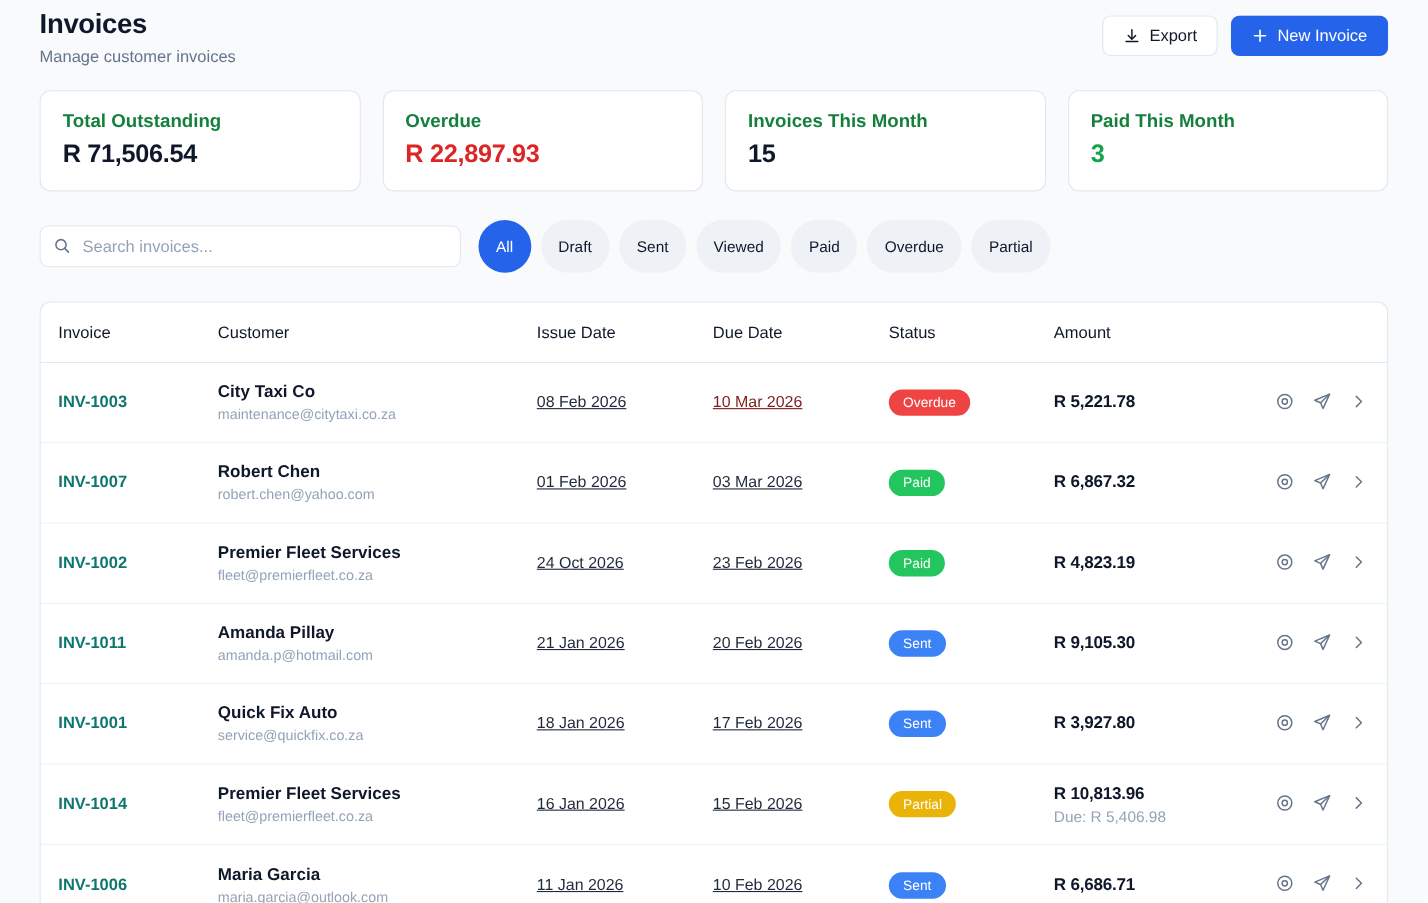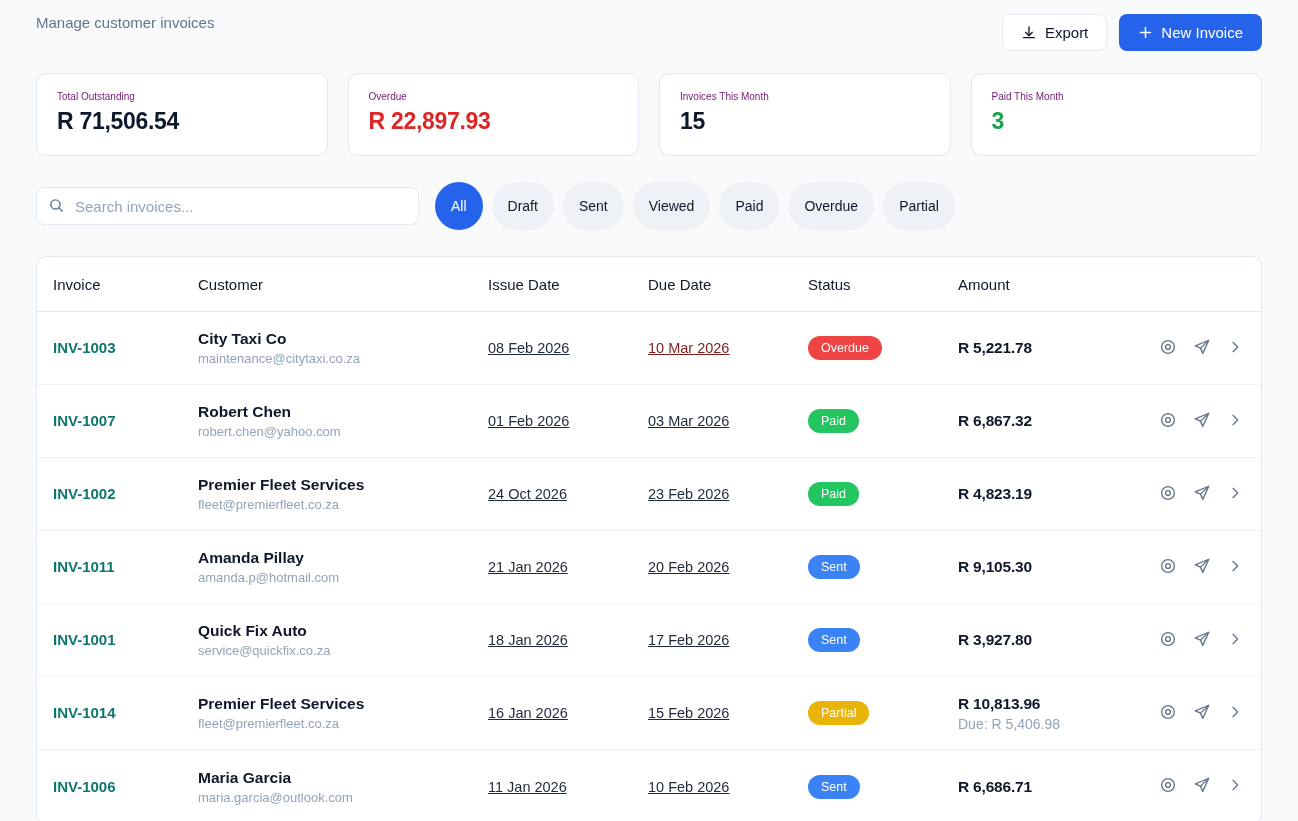--- a/index.html
+++ b/index.html
@@ -17,21 +17,21 @@
   .page-subtitle { font-size: 15px; color: #64748b; margin-top: 6px; }
   .header-actions { display: flex; gap: 12px; padding-top: 6px; }
   .btn { display: inline-flex; align-items: center; gap: 8px; font-size: 15px; border-radius: 8px; padding: 9px 18px; cursor: pointer; border: 1px solid transparent; font-family: inherit; }
   .btn-secondary { background: #ffffff; border-color: #e2e8f0; color: #0f172a; }
   .btn-primary { background: #2563eb; color: #ffffff; text-align: center; }
   .btn svg { display: block; }
 
   
   .stats-row { display: grid; grid-template-columns: repeat(4, 1fr); gap: 20px; margin-bottom: 26px; }
   .stat-card { background: #ffffff; border: 1px solid #e2e8f0; border-radius: 10px; padding: 17px 20px 20px 20px; }
-  .stat-label { font-size: 10px; color: #701a75; margin-bottom: 6px; }
+  .stat-label { font-size: 17px; color: #15803d; margin-bottom: 6px; font-weight: bold; }
   .stat-value { font-size: 23px; font-weight: 700; letter-spacing: -0.3px; }
 
   
   .toolbar { display: flex; align-items: center; gap: 16px; margin-bottom: 26px; }
   .search-box { position: relative; width: 383px; }
   .search-box input {
     width: 100%; height: 38px; border: 1px solid #e2e8f0; border-radius: 8px;
     padding: 0 12px 0 38px; font-size: 15px; color: #0f172a; background: #ffffff;
     font-family: inherit; outline: none;
   }
@@ -67,20 +67,21 @@
   .amount-due { font-size: 14px; color: #94a3b8; margin-top: 3px; }
   .action-btn { background: none; border: none; cursor: pointer; color: #64748b; padding: 2px; display: inline-flex; }
 </style>
 </head>
 <body>
 
 <div class="page">
 
   <div class="page-header">
     <div>
+      <div class="page-title">Invoices</div>
       <div class="page-subtitle">Manage customer invoices</div>
     </div>
     <div class="header-actions">
       <button class="btn btn-secondary">
         <span class="btn-ic">
           <svg width="16" height="16" viewBox="0 0 24 24" fill="none" stroke="currentColor" stroke-width="2" stroke-linecap="round" stroke-linejoin="round">
               <path d="M12 3v12"></path>
               <path d="M7 11l5 5 5-5"></path>
               <path d="M4 19h16"></path>
             </svg>

